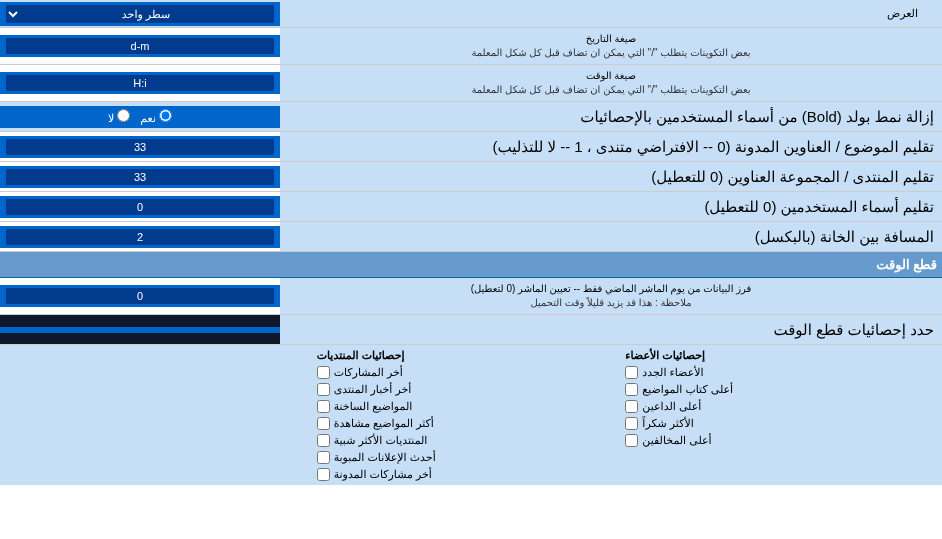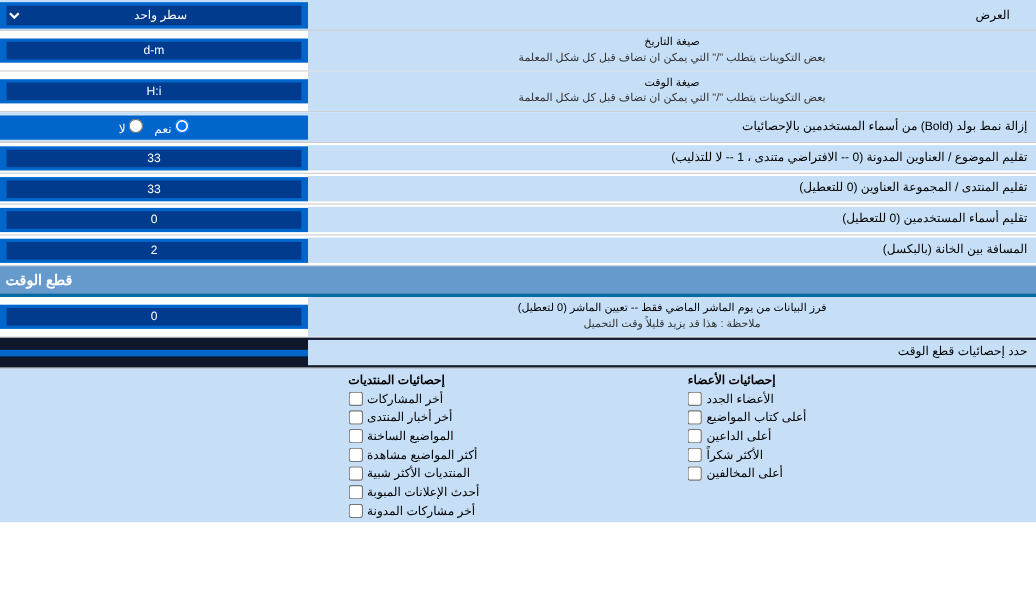--- a/index.html
+++ b/index.html
@@ -16,21 +16,21 @@
       border-bottom: 1px solid #ccc;
       min-height: 28px;
     }
 
     .row-label {
       flex: 1;
       padding: 4px 8px;
       color: #000;
       background: #c6dff7;
       text-align: right;
-      font-size: 11px;
+      font-size: 15px;
       line-height: 1.4;
     }
 
     .row-input {
       width: 280px;
       min-width: 280px;
       background: #0066cc;
       display: flex;
       align-items: center;
       justify-content: center;
@@ -100,25 +100,25 @@
       align-items: center;
       justify-content: center;
       gap: 10px;
       padding: 3px 6px;
       color: #fff;
       font-size: 11px;
     }
 
     .time-section-header {
       background: #6699cc;
-      text-align: left;
+      text-align: right;
       font-weight: bold;
       font-size: 13px;
       padding: 5px;
-      border-bottom: 3px solid #0369a1;
+      border-bottom: 1px solid #0369a1;
       color: #fff;
     }
 
     .checkboxes-area {
       background: #c6dff7;
       padding: 4px 8px;
       display: flex;
       flex-direction: row;
       gap: 0;
     }

